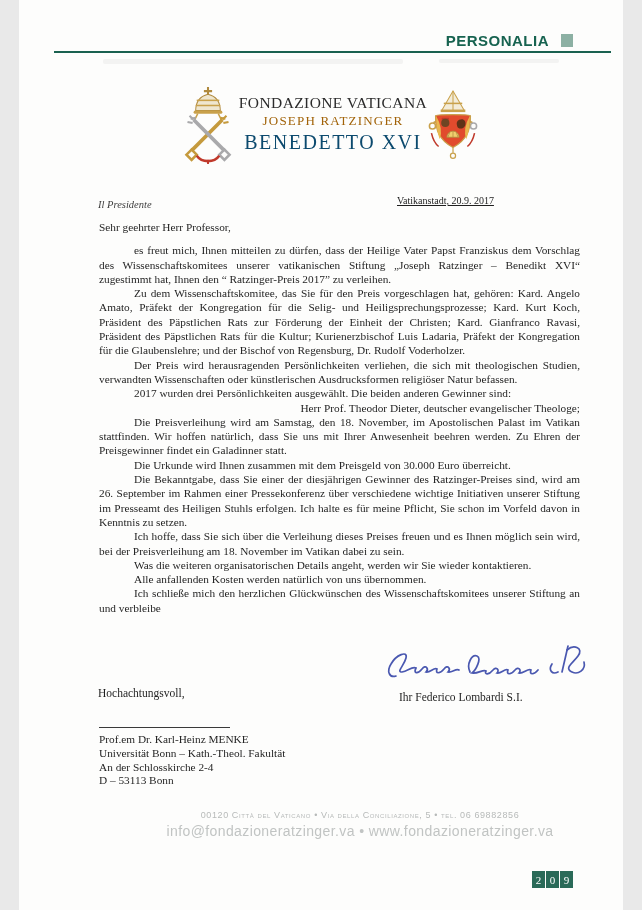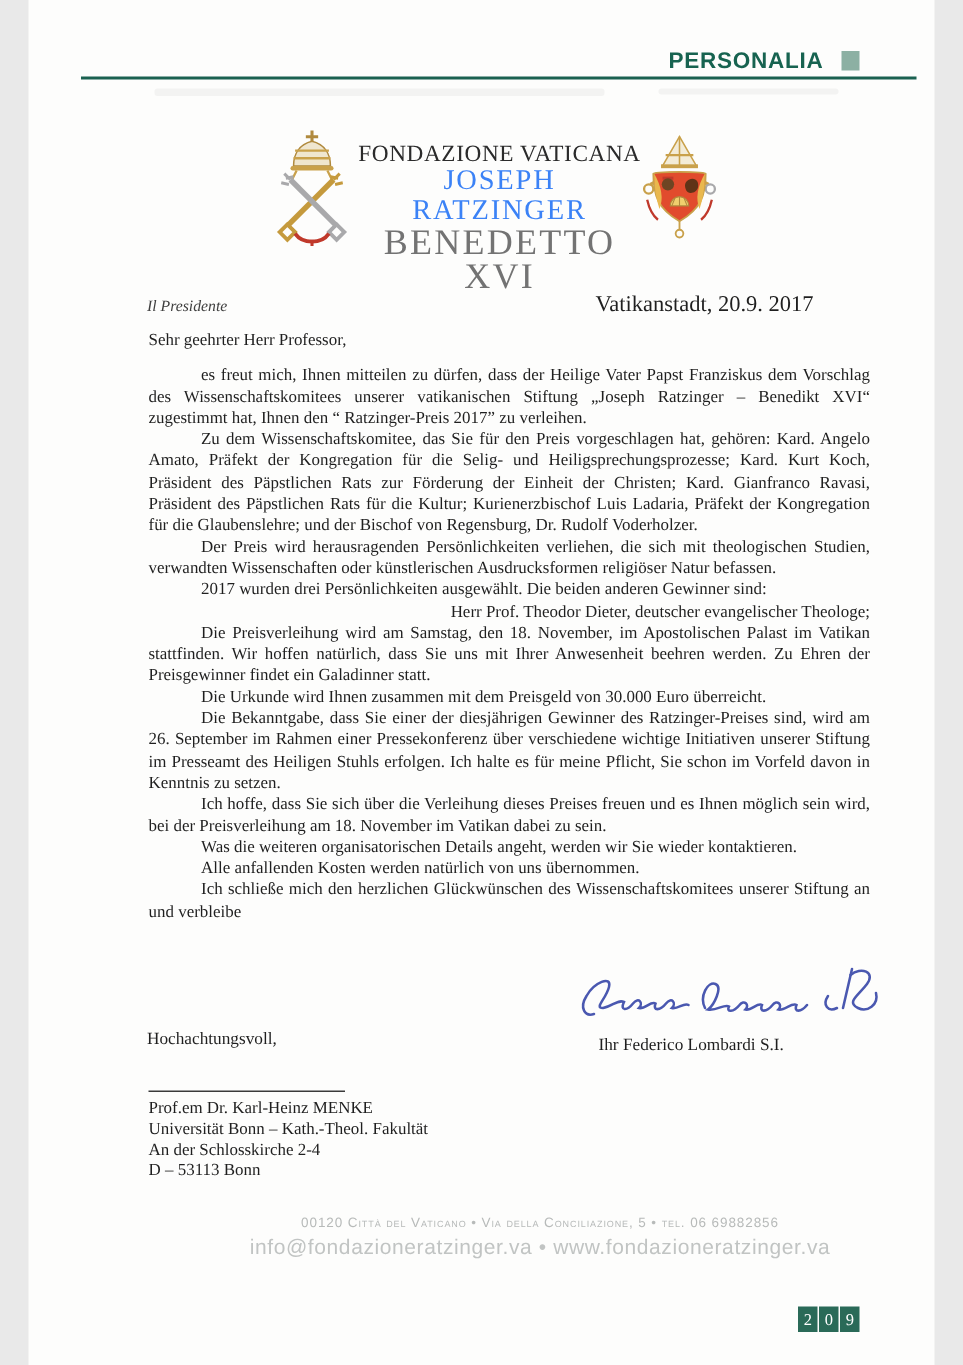--- a/index.html
+++ b/index.html
@@ -12,27 +12,27 @@
   .mag-header{position:absolute;top:32px;right:50px;display:flex;align-items:center;gap:12px;}
   .mag-title{font-family:"Liberation Sans","DejaVu Sans",sans-serif;font-weight:bold;
     font-size:15px;letter-spacing:.5px;color:#176350;}
   .mag-square{width:12px;height:13px;background:#8cb0a3;}
   .mag-rule{position:absolute;top:51px;left:35px;width:557px;height:2px;background:#1a6150;}
   
   .smudge{position:absolute;background:rgba(120,120,120,.07);border-radius:2px;}
   
   .letterhead-text{position:absolute;left:218px;top:85px;width:192px;text-align:center;margin-top:10px;}
   .lh1{font-size:15.5px;letter-spacing:.4px;color:#2b2b2b;line-height:16px;}
-  .lh2{font-size:19px;letter-spacing:1.2px;color:#3b82f6;line-height:20px;}
-  .lh3{font-size:24px;letter-spacing:1.5px;color:#737373;line-height:23px;text-align:center;}
+  .lh2{font-size:13px;letter-spacing:1.2px;color:#a16207;line-height:20px;}
+  .lh3{font-size:20px;letter-spacing:1.5px;color:#0c4a6e;line-height:23px;text-align:center;}
   .emblem-left{position:absolute;left:162px;top:86px;}
   .emblem-right{position:absolute;left:408px;top:88px;}
   
   .sender-role{position:absolute;left:79px;top:199px;font-style:italic;font-size:10.5px;color:#3f3f3f;}
-  .dateline{position:absolute;left:378px;top:195px;font-size:15px;}
+  .dateline{position:absolute;left:378px;top:195px;font-size:10px;text-decoration:underline;}
   .body-block{position:absolute;left:80px;top:220px;width:481px;font-size:11.3px;line-height:14.3px;}
   .salutation{margin:0 0 9px 0;}
   .para{margin:0;text-align:justify;text-indent:35px;}
   .para.plain{text-indent:0;text-align:right;}
   .closing{position:absolute;left:79px;top:687px;font-size:11.5px;}
   .signature-svg{position:absolute;left:363px;top:642px;}
   .signature-printed{position:absolute;left:367px;top:691px;font-size:11.5px;margin-left:13px;}
   
   .recipient-rule{position:absolute;left:80px;top:727px;width:131px;border-top:1px solid #3a3a3a;}
   .recipient{position:absolute;left:80px;top:733px;font-size:11.3px;line-height:13.8px;}

